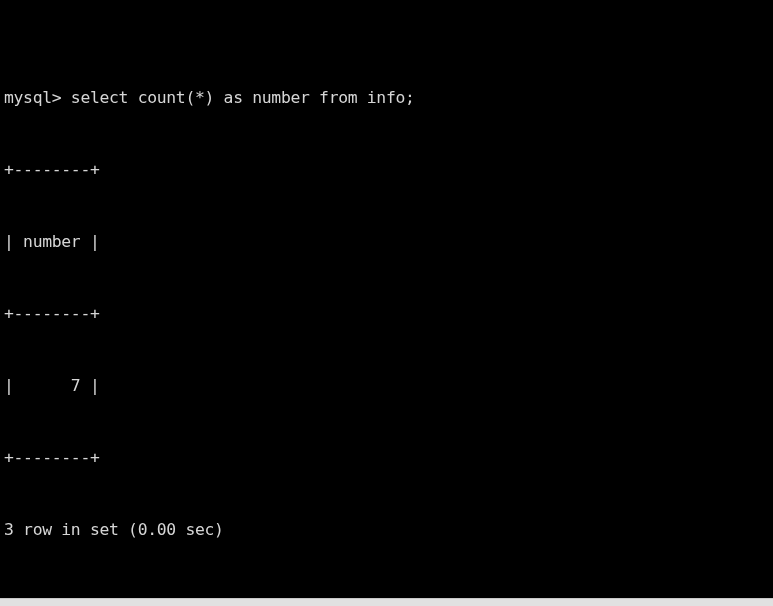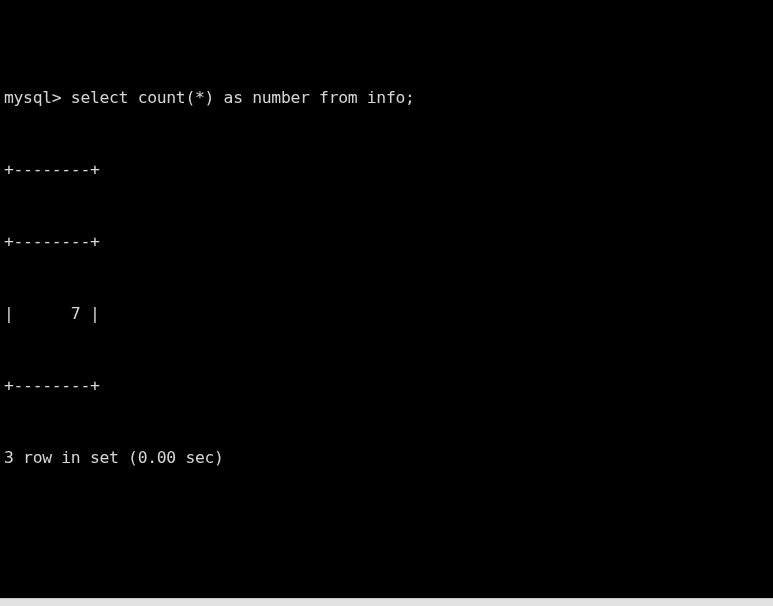--- a/index.html
+++ b/index.html
@@ -58,20 +58,21 @@
   }
 </style>
 </head>
 <body>
 
 <div id="terminal">
   <div id="screen">
 
     <span class="line">mysql&gt; select count(*) as number from info;</span>
     <span class="line">+--------+</span>
+    <span class="line">| number |</span>
     <span class="line">+--------+</span>
     <span class="line">|      7 |</span>
     <span class="line">+--------+</span>
     <span class="line">3 row in set (0.00 sec)</span>
     <span class="line blank"></span>
 
     
     
     
     

